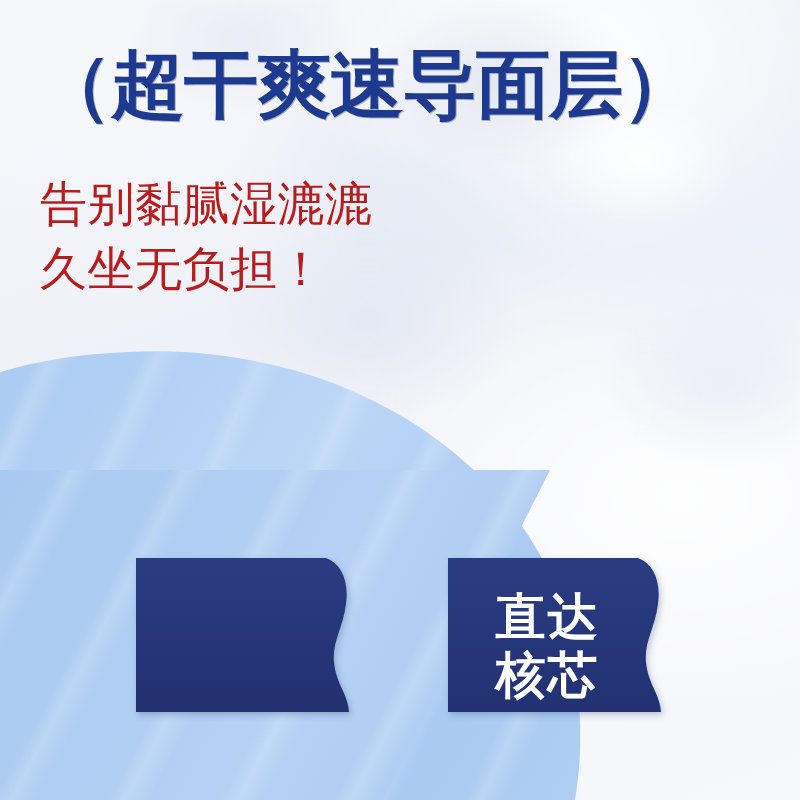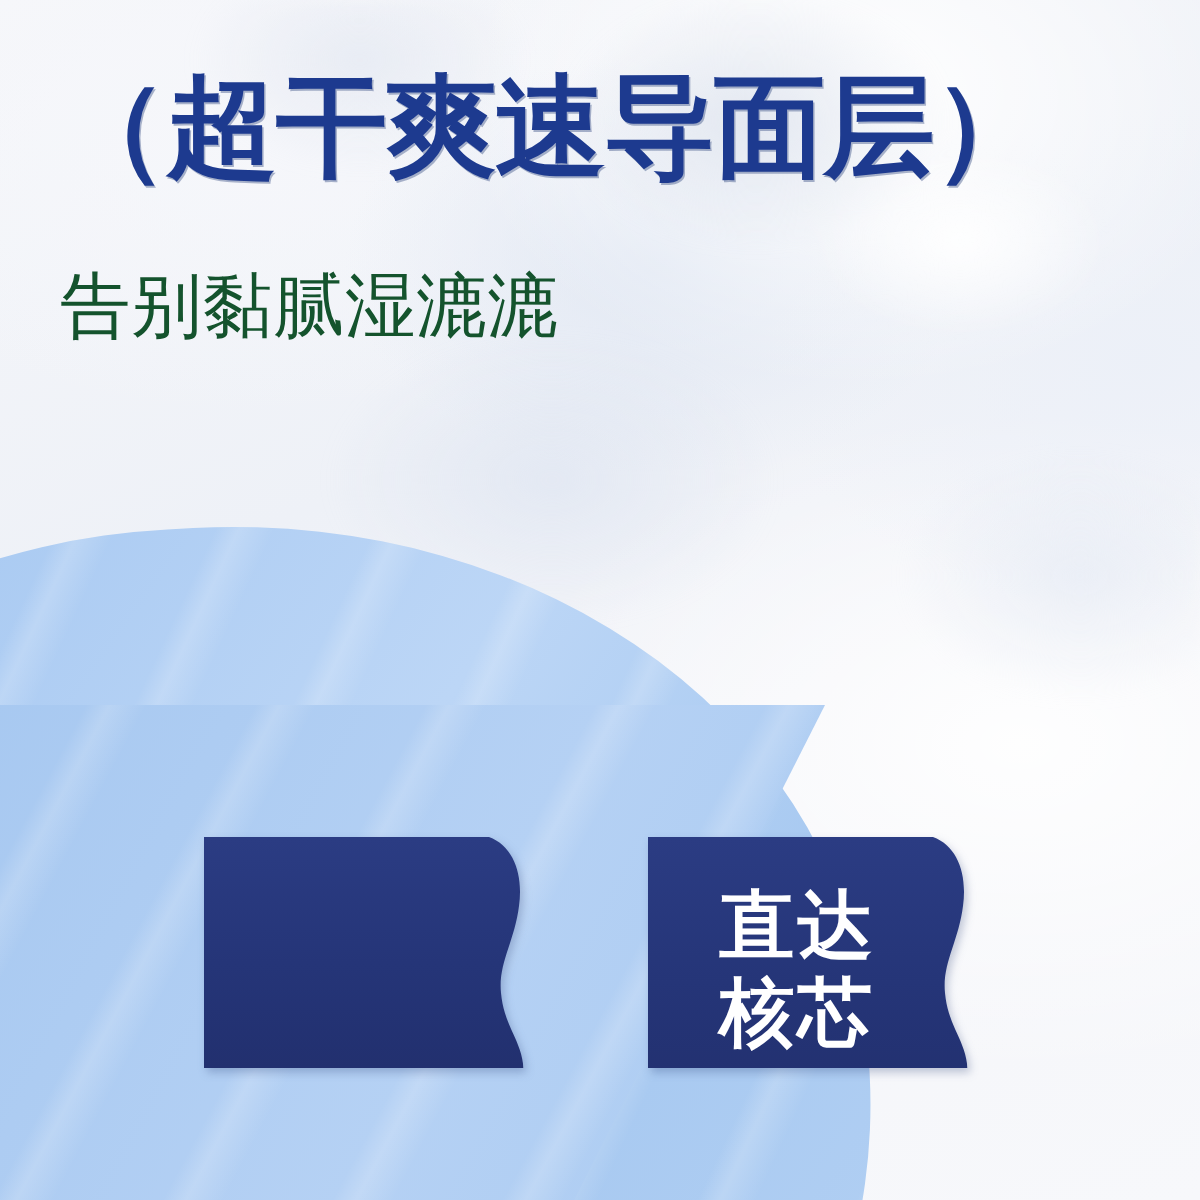--- a/index.html
+++ b/index.html
@@ -113,21 +113,21 @@
     text-shadow: 1px 1px 0 rgba(20,45,110,0.35);
   }
 
   .subhead {
     position: absolute;
     left: 40px;
     top: 172px;
     font-size: 47px;
     line-height: 1.38;
     font-weight: 500;
-    color: #14532d;
+    color: #b91c1c;
     letter-spacing: 0.5px;
   }
   .subhead .line { display: block; white-space: nowrap; }
 
   
   .watermark {
     position: absolute;
     left: 212px;
     top: 358px;
     font-family: "Liberation Serif", "DejaVu Serif", serif;
@@ -169,21 +169,21 @@
   }
   .badge .btext span { display: block; }
 
   #badge-micro {
     left: 136px;
     top: 558px;
     width: 215px;
     height: 154px;
   }
   #badge-core {
-    left: 432px;
+    left: 448px;
     top: 558px;
     width: 215px;
     height: 176px;
   }
 </style>
 </head>
 <body>
 
 <div class="poster">
 
@@ -192,20 +192,21 @@
 
   <div class="blue-arc"></div>
   <div class="streaks"></div>
   <div class="blue-arc-2"></div>
   <div class="streaks-2"></div>
 
   <div class="headline">（超干爽速导面层）</div>
 
   <div class="subhead">
     <span class="line">告别黏腻湿漉漉</span>
+    <span class="line">久坐无负担！</span>
   </div>
 
 
   <div class="badge" id="badge-micro">
     <div class="bshape"></div>
   </div>
 
   <div class="badge" id="badge-core">
     <div class="bshape"></div>
     <div class="btext">

